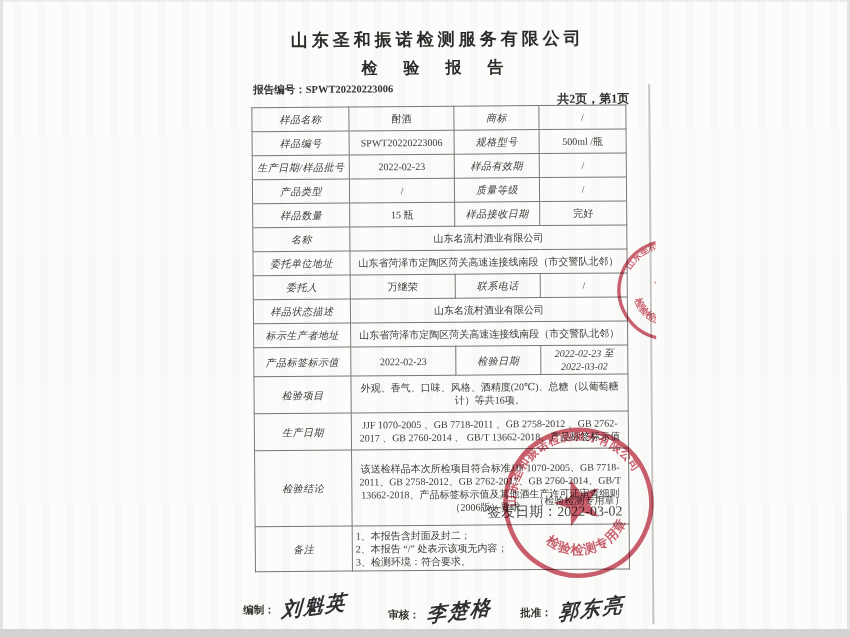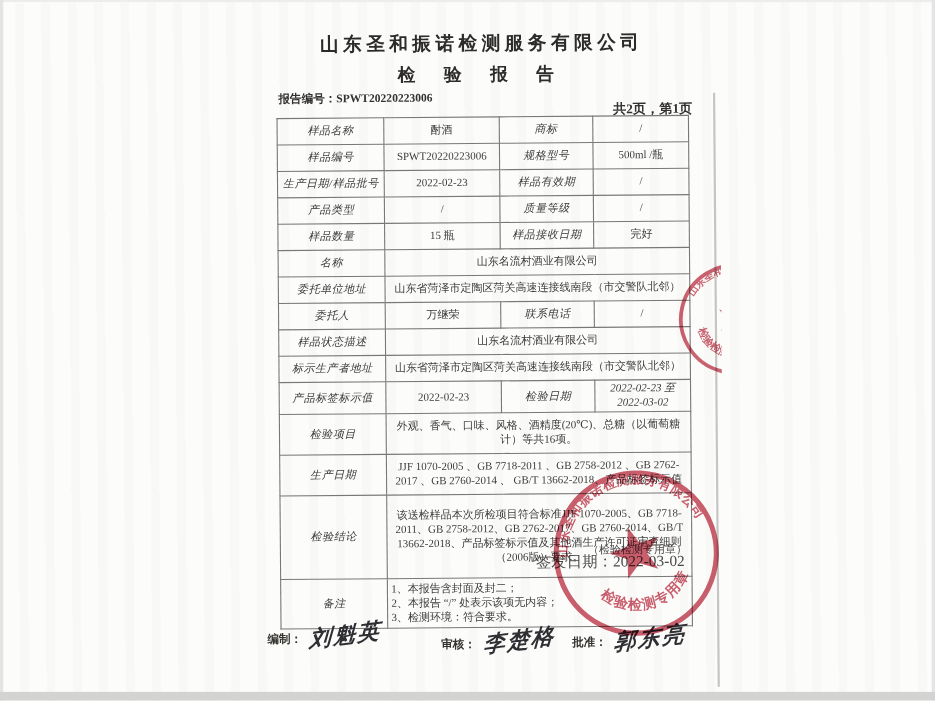--- a/index.html
+++ b/index.html
@@ -48,29 +48,29 @@
   tr.h4{height:45px;}
   td.lbl{letter-spacing:.5px;color:#39383 6;font-style:italic;}
   td.left{text-align:left;padding:3px 7px;}
   td.rel{position:relative;}
   .two-line span{display:block;font-style:italic;}
   .stamp-note{position:absolute;right:4px;bottom:17px;font-size:10px;color:#4a4947;}
   .issue-date{position:absolute;right:6px;bottom:3px;font-size:14px;color:#4a4947;}
   .remark-line{display:block;text-align:left;}
 
   .footer-sign{position:absolute;left:241px;top:563px;width:400px;height:45px;font-size:10.5px;}
-  .sig-group{position:absolute;display:flex;align-items:flex-start;gap:6px;}
+  .sig-group{position:absolute;display:flex;align-items:flex-start;gap:6px;margin-top:29px;}
   .sig-label{font-weight:600;color:#34332f;padding-top:10px;}
   .sig-name{
     font-size:20px;font-style:italic;font-weight:600;color:#2f2e33;
     transform:rotate(-7deg) skewX(-10deg);
     letter-spacing:2px;white-space:nowrap;
   }
   .sig-prepared{left:0;top:0;}
-  .sig-reviewed{left:158px;top:6px;}
+  .sig-reviewed{left:145px;top:6px;}
   .sig-approved{left:277px;top:5px;}
 
   .page-edge-line{position:absolute;left:650px;top:86px;width:1.5px;height:540px;background:#c6c5c3;}
 
   .stamp-big{
     position:absolute;left:495px;top:422px;width:164px;height:164px;
     transform:rotate(-18deg);opacity:.82;mix-blend-mode:multiply;z-index:10;
   }
   .stamp-partial-wrap{
     position:absolute;left:608px;top:238px;width:48px;height:110px;

